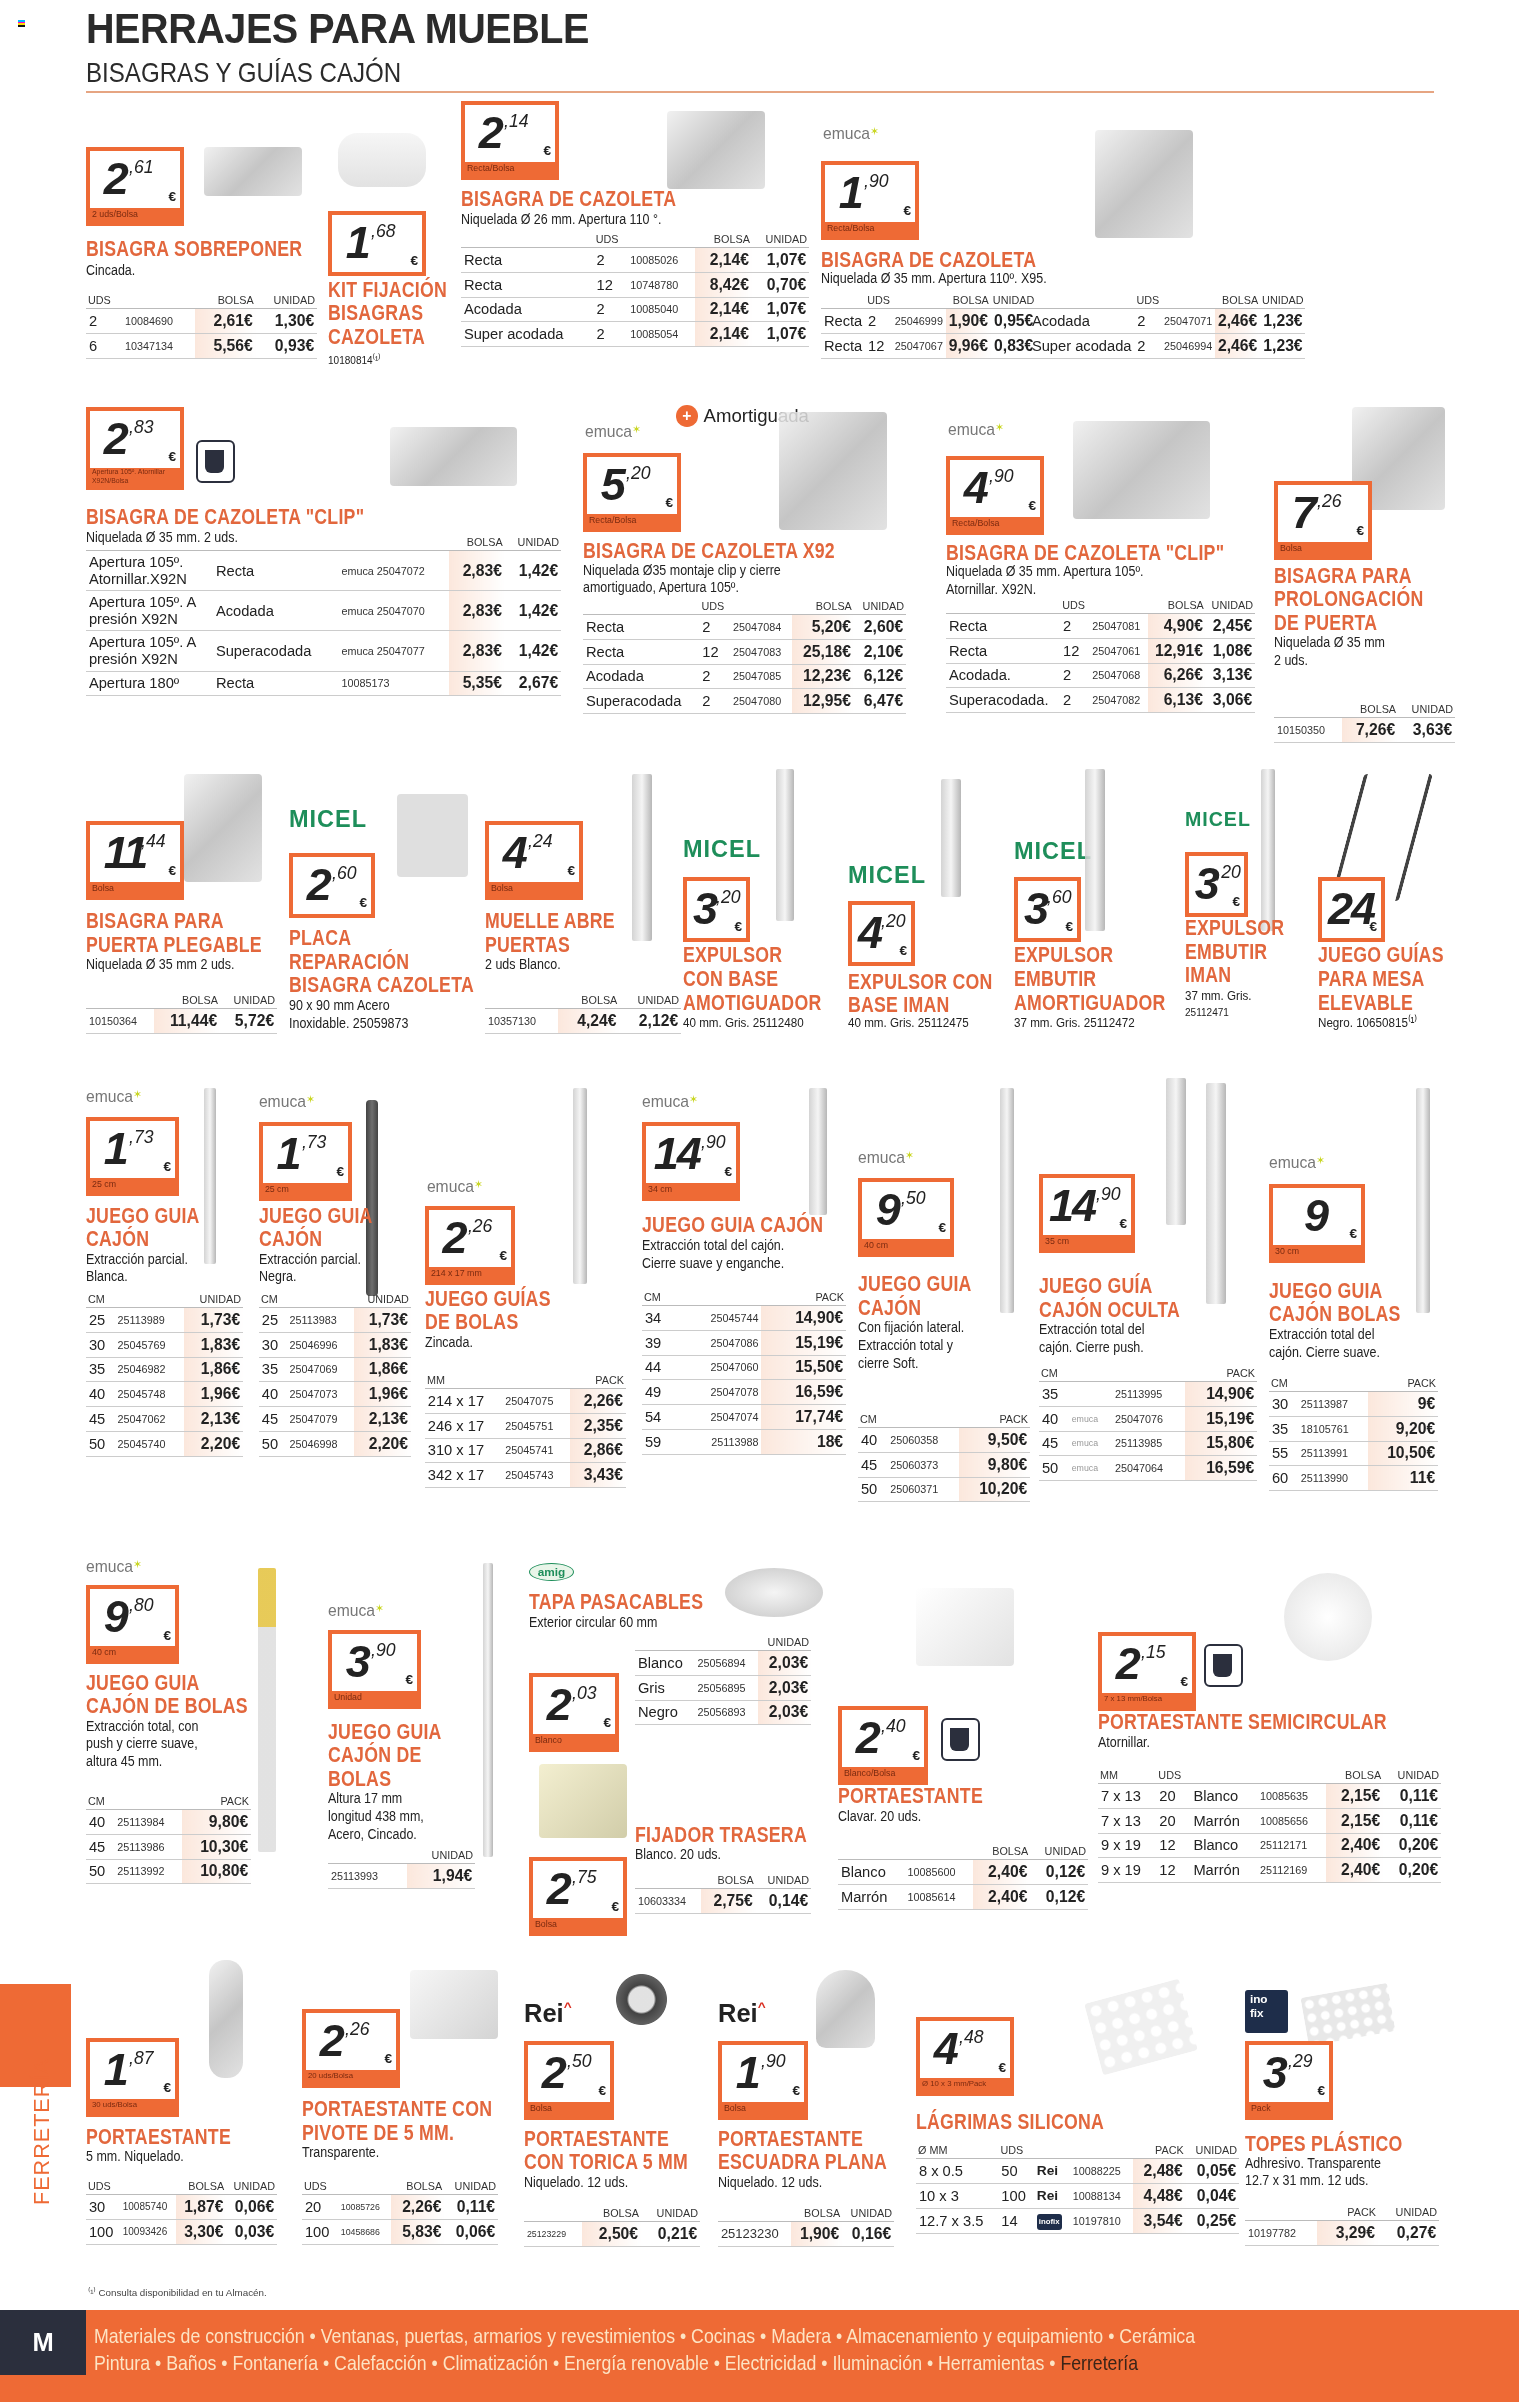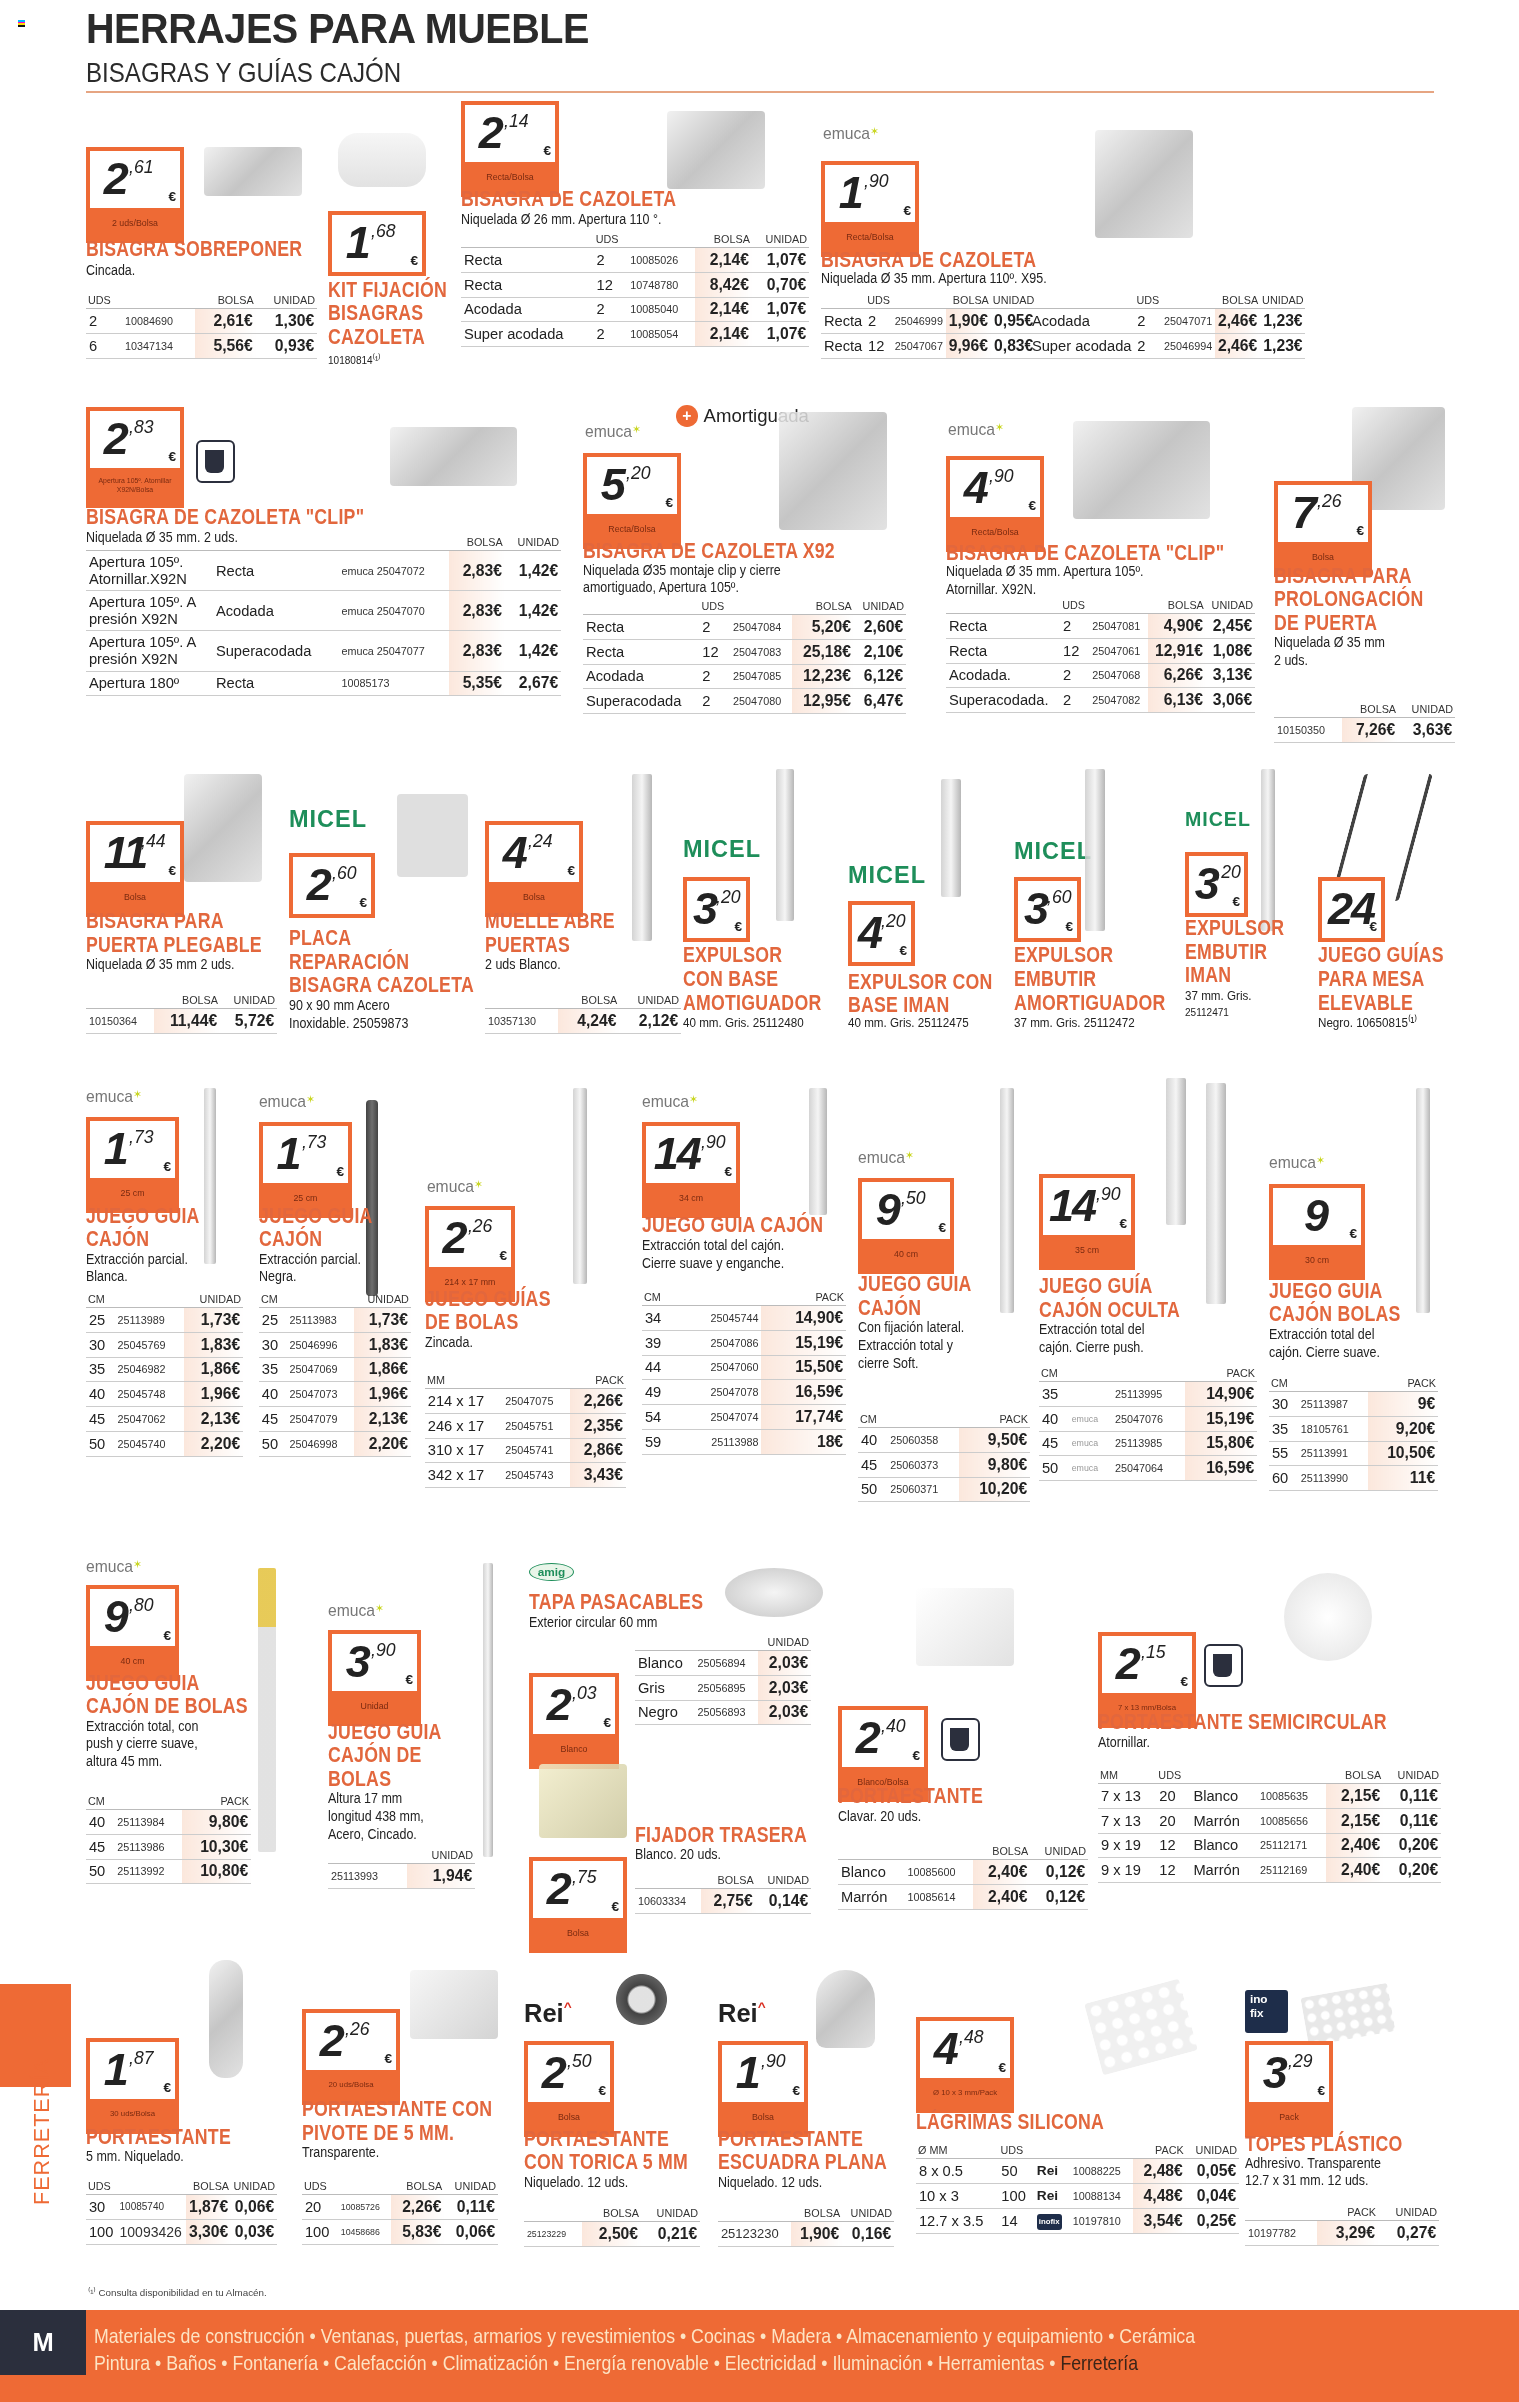--- a/index.html
+++ b/index.html
@@ -8,21 +8,21 @@
 #hdr-title{position:absolute;left:86px;top:3.9px;font-size:43px;font-weight:900;letter-spacing:-0.5px;color:#2b2b2b;transform:scaleX(0.92);transform-origin:left}
 #hdr-sub{position:absolute;left:86px;top:57px;font-size:27.4px;color:#2b2b2b;transform:scaleX(0.88);transform-origin:left}
 #hdr-line{position:absolute;left:86px;top:91px;width:1348px;height:2px;background:#e6a582}
 .cmyk{position:absolute;left:17.6px;top:19.6px;width:7.8px;height:7.8px;background:linear-gradient(#0bf 0 25%,#f0c 25% 50%,#fd0 50% 75%,#111 75%)}
 .blk{position:absolute}
 .tag{position:absolute;border:4.9px solid #ee6a35;background:#fff;width:98px}
 .tag .pv{display:block;height:57px;position:relative}
 .tag .int{position:absolute;left:13.7px;top:2px;font-size:45px;font-weight:900;font-style:italic;color:#222;letter-spacing:-2px}
 .tag .dec{position:absolute;left:39px;top:5.9px;font-size:17.6px;font-weight:400;font-style:italic;color:#222}
 .tag .eur{position:absolute;right:3.9px;bottom:3.9px;font-size:13.7px;font-weight:900;color:#222}
-.tag .lbl{display:block;background:#ee6a35;color:#7a2a10;font-size:8.8px;text-align:center;line-height:12.7px;min-height:13.7px;padding:9px 2px}
+.tag .lbl{display:block;background:#ee6a35;color:#7a2a10;font-size:8.8px;line-height:12.7px;min-height:13.7px;padding:0 2px}
 .ttl{color:#e2673d;font-weight:900;font-size:21.6px;line-height:23.5px;letter-spacing:0.3px;transform:scaleX(0.82);transform-origin:left;white-space:nowrap}
 .desc{font-size:14.7px;line-height:17.6px;color:#222;transform:scaleX(0.85);transform-origin:left;white-space:nowrap}
 table.pt{border-collapse:collapse;font-size:13.7px}
 table.pt th{font-size:10.8px;font-weight:400;color:#333;text-align:left;padding:2px 2px;border-bottom:1.5px solid #bbb;white-space:nowrap}
 table.pt th.r{text-align:right}
 table.pt td{padding:2.9px 2.9px;border-bottom:1.5px solid #ccc;white-space:nowrap;font-size:14.7px}
 table.pt td.code{font-size:10.8px;color:#333}
 table.pt td.pr{font-weight:900;text-align:right;background:linear-gradient(90deg,#fbe7dc,#fff);font-size:15.7px}
 table.pt td.pr2{font-weight:900;text-align:right;font-size:15.7px}
 .emuca{font-size:15.7px;color:#777;font-style:normal}
@@ -1188,21 +1188,21 @@
           <th class="r">UNIDAD</th>
         </tr>
     <tr>
           <td>30</td>
           <td class="code" style="font-size:10px">10085740</td>
           <td class="pr">1,87€</td>
           <td class="pr2">0,06€</td>
         </tr>
     <tr>
           <td>100</td>
-          <td class="code" style="font-size:14px">10093426</td>
+          <td class="code" style="font-size:10px">10093426</td>
           <td class="pr">3,30€</td>
           <td class="pr2">0,03€</td>
         </tr>
   </tbody>
     </table>
 </div>
 
 <div class="blk" style="left:302px;top:1960px;width:206px;height:294px">
   <div class="tag" style="left:0;top:49px;width:98px">
     <span class="pv">

